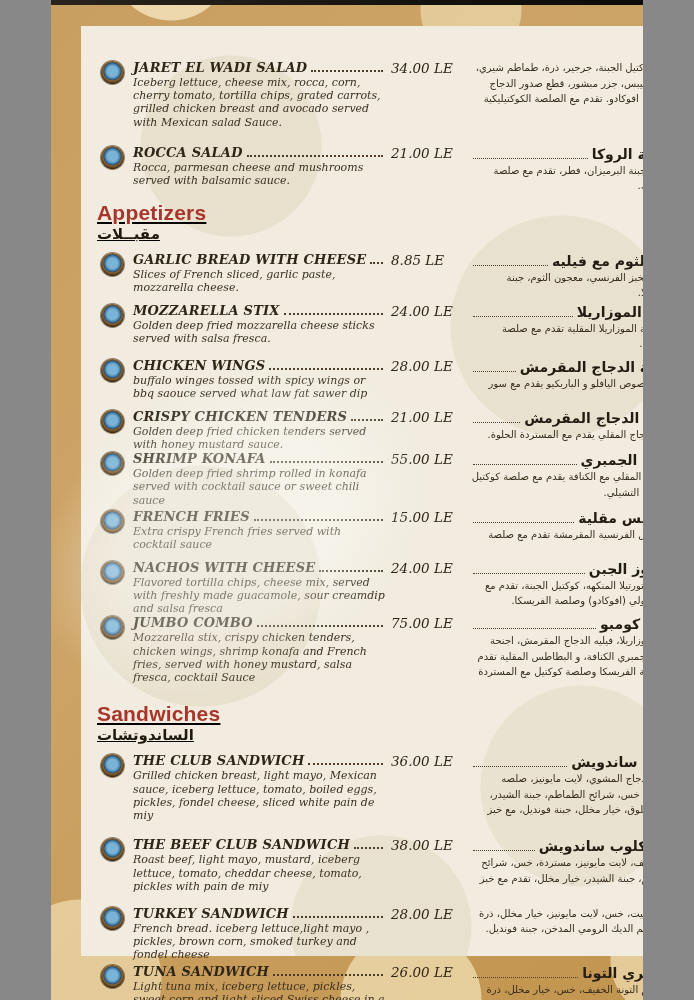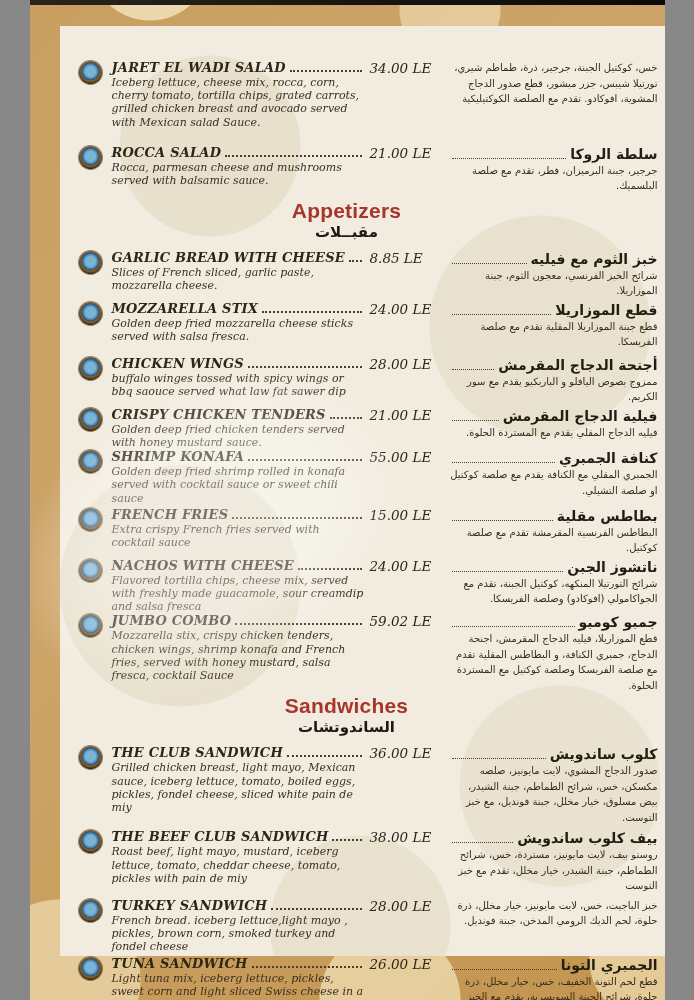--- a/index.html
+++ b/index.html
@@ -11,21 +11,20 @@
     font-family:"DejaVu Serif",serif;
     background:
       radial-gradient(circle at 120px -40px, rgba(240,222,180,.9) 0 60px, rgba(240,222,180,0) 61px),
       radial-gradient(circle at 420px 10px, rgba(233,212,165,.8) 0 50px, rgba(233,212,165,0) 51px),
       radial-gradient(circle at 660px 120px, rgba(238,220,178,.75) 0 70px, rgba(238,220,178,0) 71px),
       radial-gradient(circle at 670px 540px, rgba(236,216,170,.6) 0 90px, rgba(236,216,170,0) 91px),
       radial-gradient(circle at 30px 980px, rgba(235,214,168,.8) 0 80px, rgba(235,214,168,0) 81px),
       radial-gradient(circle at 360px 1000px, rgba(238,219,175,.8) 0 70px, rgba(238,219,175,0) 71px),
       radial-gradient(circle at 620px 960px, rgba(231,208,158,.9) 0 60px, rgba(231,208,158,0) 61px),
       linear-gradient(135deg,#c99e61 0%,#cda467 40%,#c2954f 100%);
-    padding-left: 43px;
   }
   .photo::before{ 
     content:"";position:absolute;left:0;top:0;width:100%;height:5px;
     background:linear-gradient(90deg,#2a241c,#151310 60%,#0c0b09);z-index:5;
   }
   .photo::after{ 
     content:"";position:absolute;right:6px;top:300px;width:44px;height:380px;
     background:
       radial-gradient(circle at 22px 40px, rgba(244,228,188,.8) 0 14px, rgba(244,228,188,0) 15px),
       radial-gradient(circle at 22px 120px, rgba(244,228,188,.7) 0 16px, rgba(244,228,188,0) 17px),
@@ -77,21 +76,21 @@
   .price{
     font:italic 13.5px/16px "DejaVu Serif",serif;color:#2e2517;white-space:nowrap;
   }
   .ar-col{direction:rtl;text-align:right;color:#2b2318;padding-left:2px;}
   .ar-name-row{display:flex;align-items:baseline;}
   .ar-name{
     font:bold 14px/18px "DejaVu Sans",sans-serif;color:#231c12;white-space:nowrap;
   }
   .ar-leader{flex:1 1 auto;border-bottom:1.5px dotted #4a3c28;margin:0 4px 4px 2px;min-width:10px;}
   .ar-desc{font:10px/15.5px "DejaVu Sans",sans-serif;color:#362c1d;}
-  .section-header{text-align:center;margin:0 40px 8px 0;}
+  .section-header{margin:8px 40px 8px 0;text-decoration:underline;}
   .section-title-en{font:bold 21px/22px "Liberation Sans",sans-serif;letter-spacing:.2px;}
   .section-title-ar{font:bold 15px/20px "DejaVu Sans",sans-serif;color:#20190f;letter-spacing:1px;}
   
   .section-0 .menu-item:nth-of-type(1){margin-bottom:16px;}
   .section-0 .menu-item:nth-of-type(2){margin-bottom:6px;}
   .section-1 .menu-item:nth-of-type(3){margin-bottom:6px;}
   .section-1 .menu-item:nth-of-type(5){margin-bottom:0;}
   .section-1 .menu-item:nth-of-type(8){margin-bottom:0;}
   .section-2 .menu-item:nth-of-type(1){margin-bottom:8px;}
   .section-2 .menu-item:nth-of-type(2){margin-bottom:4px;}
@@ -280,21 +279,21 @@
 
   <div class="menu-item">
     <div class="bullet"></div>
     <div class="en-col">
       <div class="en-name-row">
         <span class="en-name">JUMBO COMBO</span>
         <span class="leader"></span>
       </div>
       <div class="en-desc">Mozzarella stix, crispy chicken tenders, chicken wings, shrimp konafa and French fries, served with honey mustard, salsa fresca, cocktail Sauce</div>
     </div>
-    <div class="price">59.02 LE</div>
+    <div class="price">75.00 LE</div>
     <div class="ar-col">
       <div class="ar-name-row">
         <span class="ar-name">جمبو كومبو</span>
         <span class="ar-leader"></span>
       </div>
       <div class="ar-desc">قطع الموزاريلا، فيليه الدجاج المقرمش، اجنحة الدجاج، جمبري الكنافة، و البطاطس المقلية تقدم مع صلصة الفريسكا وصلصة كوكتيل مع المستردة الحلوة.</div>
     </div>
   </div>
 </div>
         <div class="menu-section section-2">

